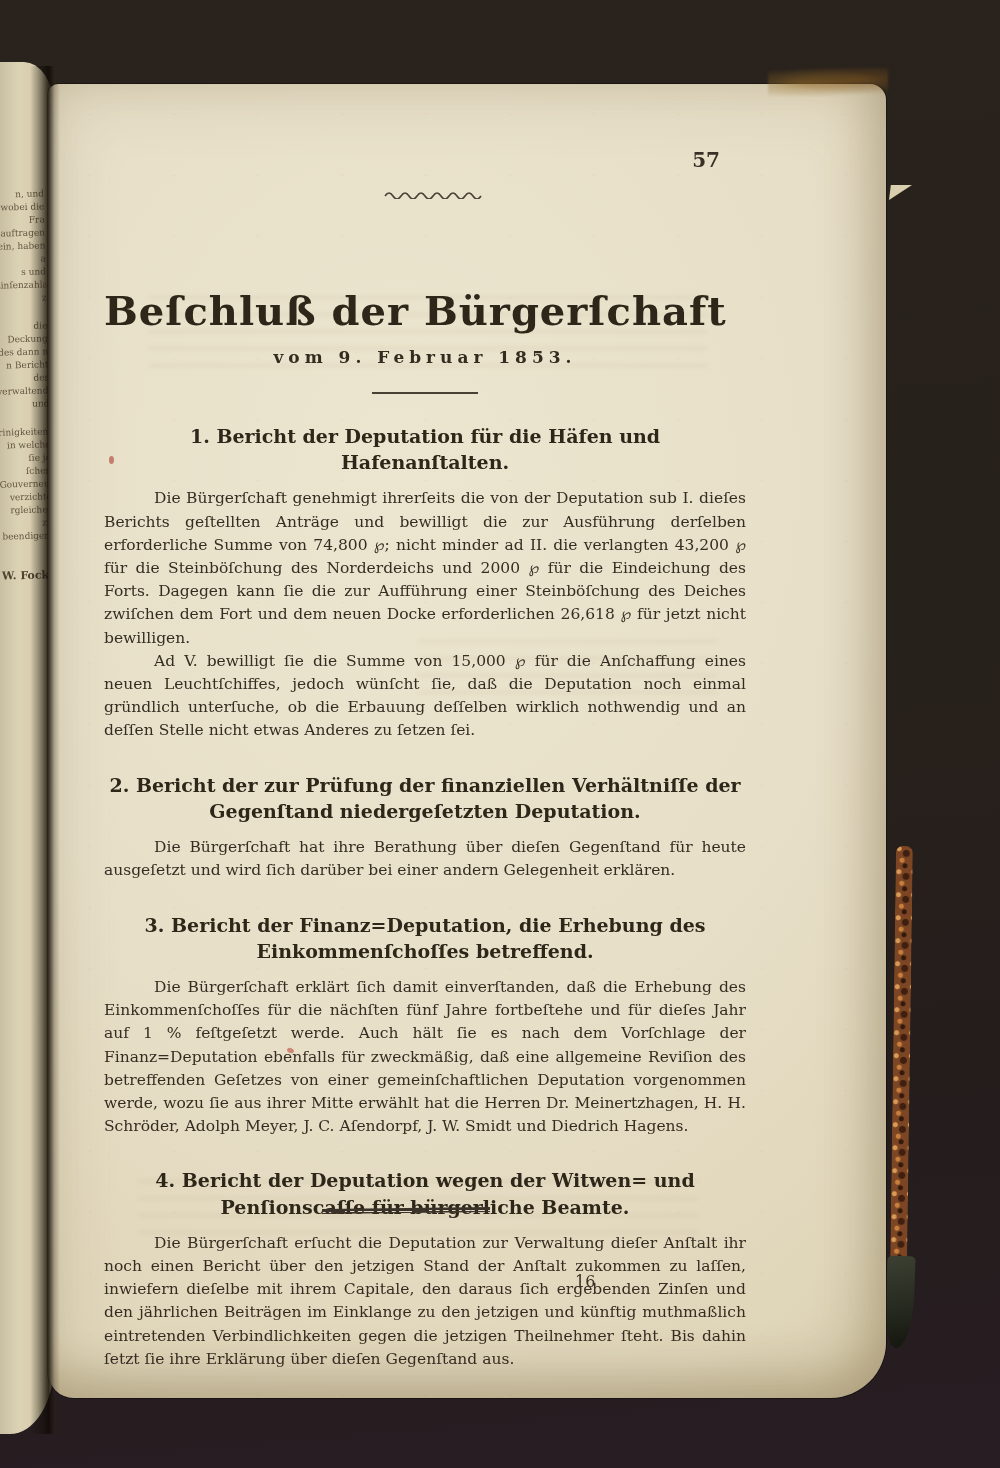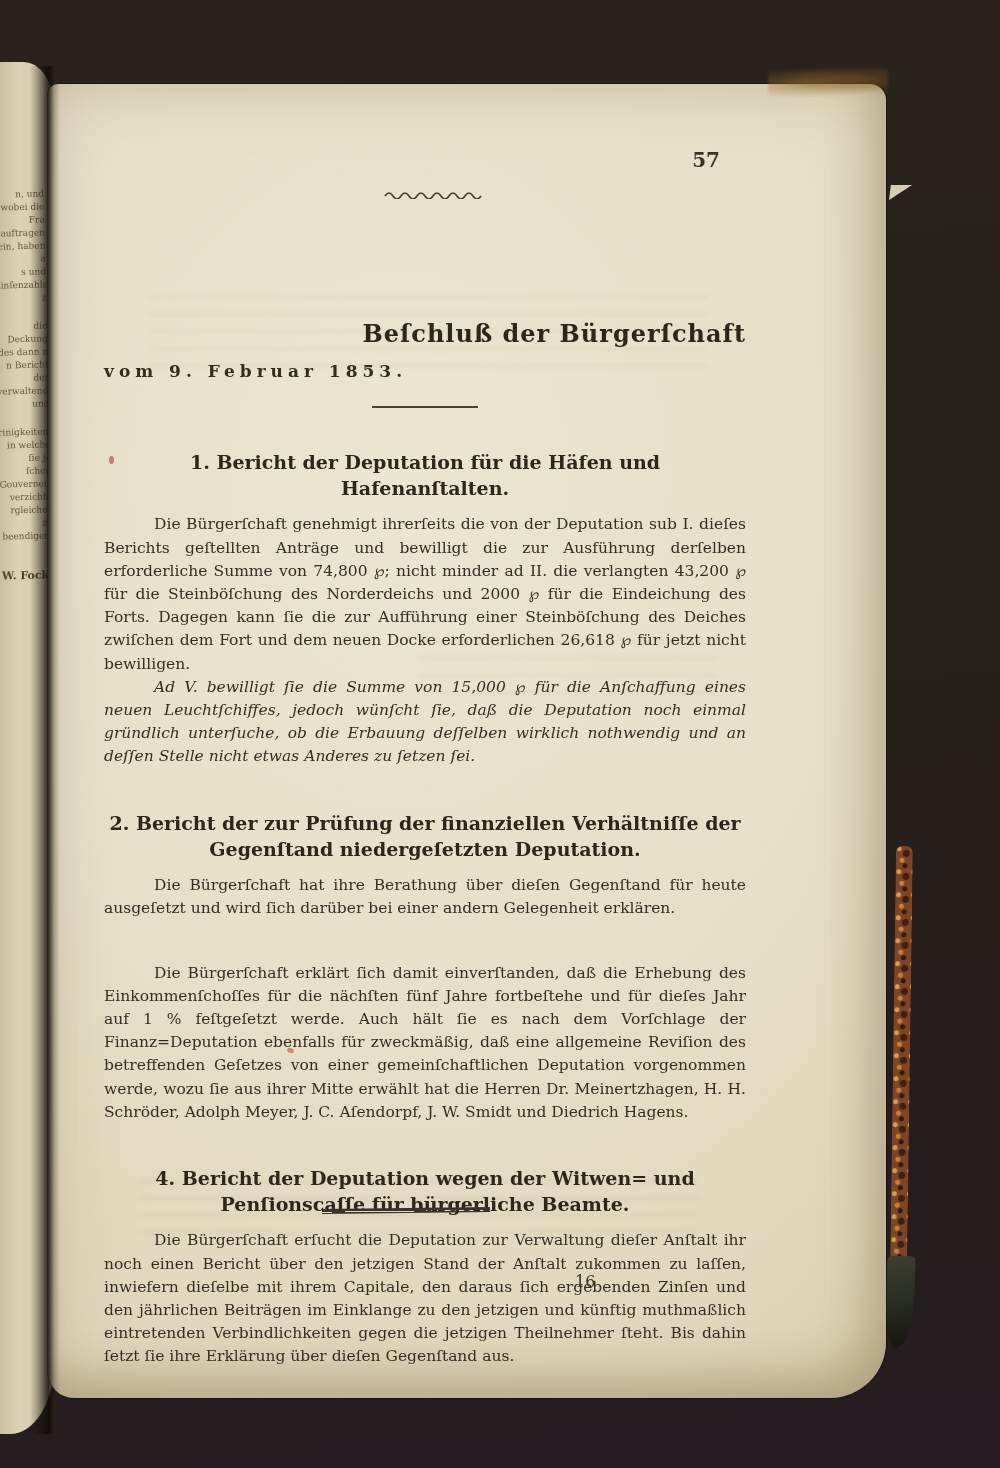--- a/index.html
+++ b/index.html
@@ -70,28 +70,28 @@
   .bleed.b3{left:90px;top:1096px;width:560px;height:62px;}
   .speck{position:absolute;border-radius:50%;z-index:4;}
   .speck.s1{left:61px;top:372px;width:5px;height:8px;background:rgba(168,46,32,.55);}
   .speck.s2{left:239px;top:964px;width:7px;height:5px;background:rgba(180,50,36,.5);transform:rotate(20deg);}
   
   .content{position:absolute;left:56px;top:58px;width:642px;color:#362d22;z-index:2;}
   .header{position:relative;padding-top:6px;height:42px;}
   .date-line{text-align:center;font-size:21px;font-weight:bold;letter-spacing:1px;word-spacing:12px;color:#3a3126;}
   .page-num{position:absolute;right:26px;top:6px;font-size:20px;font-weight:bold;color:#3a3126;}
   .wave{display:block;margin:0 auto;transform:translateX(10px);}
-  .title{margin-top:120px;text-align:right;font-size:24px;font-weight:bold;letter-spacing:1px;color:#2e2619;}
-  .subtitle{margin-top:13px;font-size:17px;font-weight:bold;letter-spacing:5px;color:#352c20;}
+  .title{margin-top:88px;text-align:left;font-size:40px;font-weight:bold;letter-spacing:1px;color:#2e2619;}
+  .subtitle{margin-top:13px;text-align:center;font-size:17px;font-weight:bold;letter-spacing:5px;color:#352c20;}
   .rule1{width:106px;height:2px;background:#4a4134;margin:25px auto 0;}
-  .sec{margin-top:41px;}
+  .sec{margin-top:29px;}
   .sec-head{text-align:center;font-size:19px;font-weight:bold;line-height:1.38;color:#2e2619;}
   .para{margin:12px 0 0;font-size:15.5px;line-height:23.2px;text-align:justify;text-indent:50px;
         font-family:"DejaVu Serif","DejaVu Sans",serif;}
-  .para + .para{margin-top:0;font-style:italic;}
+  .para + .para{margin-top:0;}
   .bottom-rule{
     position:absolute;left:322px;top:1208px;width:168px;height:5px;z-index:5;transform:rotate(-.7deg);
     background:linear-gradient(180deg,#3b332a 0 55%, rgba(0,0,0,0) 55% 72%, #3b332a 72% 100%);
   }
   .footer-num{position:absolute;left:575px;top:1272px;font-size:16px;color:#3a3126;z-index:5;}
 </style>
 </head>
 <body>
 
 <div class="left-page">
@@ -151,20 +151,24 @@
 
     <div class="sec">
       <div class="sec-head">
         <span>2.</span>
         <span>Bericht der zur Prüfung der finanziellen Verhältniſſe der Gegenſtand niedergeſetzten Deputation.</span>
       </div>
       <p class="para">Die Bürgerſchaft hat ihre Berathung über dieſen Gegenſtand für heute ausgeſetzt und wird ſich darüber bei einer andern Gelegenheit erklären.</p>
     </div>
 
     <div class="sec">
+      <div class="sec-head">
+        <span>3.</span>
+        <span>Bericht der Finanz=Deputation, die Erhebung des Einkommenſchoſſes betreffend.</span>
+      </div>
       <p class="para">Die Bürgerſchaft erklärt ſich damit einverſtanden, daß die Erhebung des Einkommenſchoſſes für die nächſten fünf Jahre fortbeſtehe und für dieſes Jahr auf 1 % feſtgeſetzt werde. Auch hält ſie es nach dem Vorſchlage der Finanz=Deputation ebenfalls für zweckmäßig, daß eine allgemeine Reviſion des betreffenden Geſetzes von einer gemeinſchaftlichen Deputation vorgenommen werde, wozu ſie aus ihrer Mitte erwählt hat die Herren Dr. Meinertzhagen, H. H. Schröder, Adolph Meyer, J. C. Aſendorpf, J. W. Smidt und Diedrich Hagens.</p>
     </div>
 
     <div class="sec">
       <div class="sec-head">
         <span>4.</span>
         <span>Bericht der Deputation wegen der Witwen= und Penſionscaſſe für bürgerliche Beamte.</span>
       </div>
       <p class="para">Die Bürgerſchaft erſucht die Deputation zur Verwaltung dieſer Anſtalt ihr noch einen Bericht über den jetzigen Stand der Anſtalt zukommen zu laſſen, inwiefern dieſelbe mit ihrem Capitale, den daraus ſich ergebenden Zinſen und den jährlichen Beiträgen im Einklange zu den jetzigen und künftig muthmaßlich eintretenden Verbindlichkeiten gegen die jetzigen Theilnehmer ſteht. Bis dahin ſetzt ſie ihre Erklärung über dieſen Gegenſtand aus.</p>
     </div>

